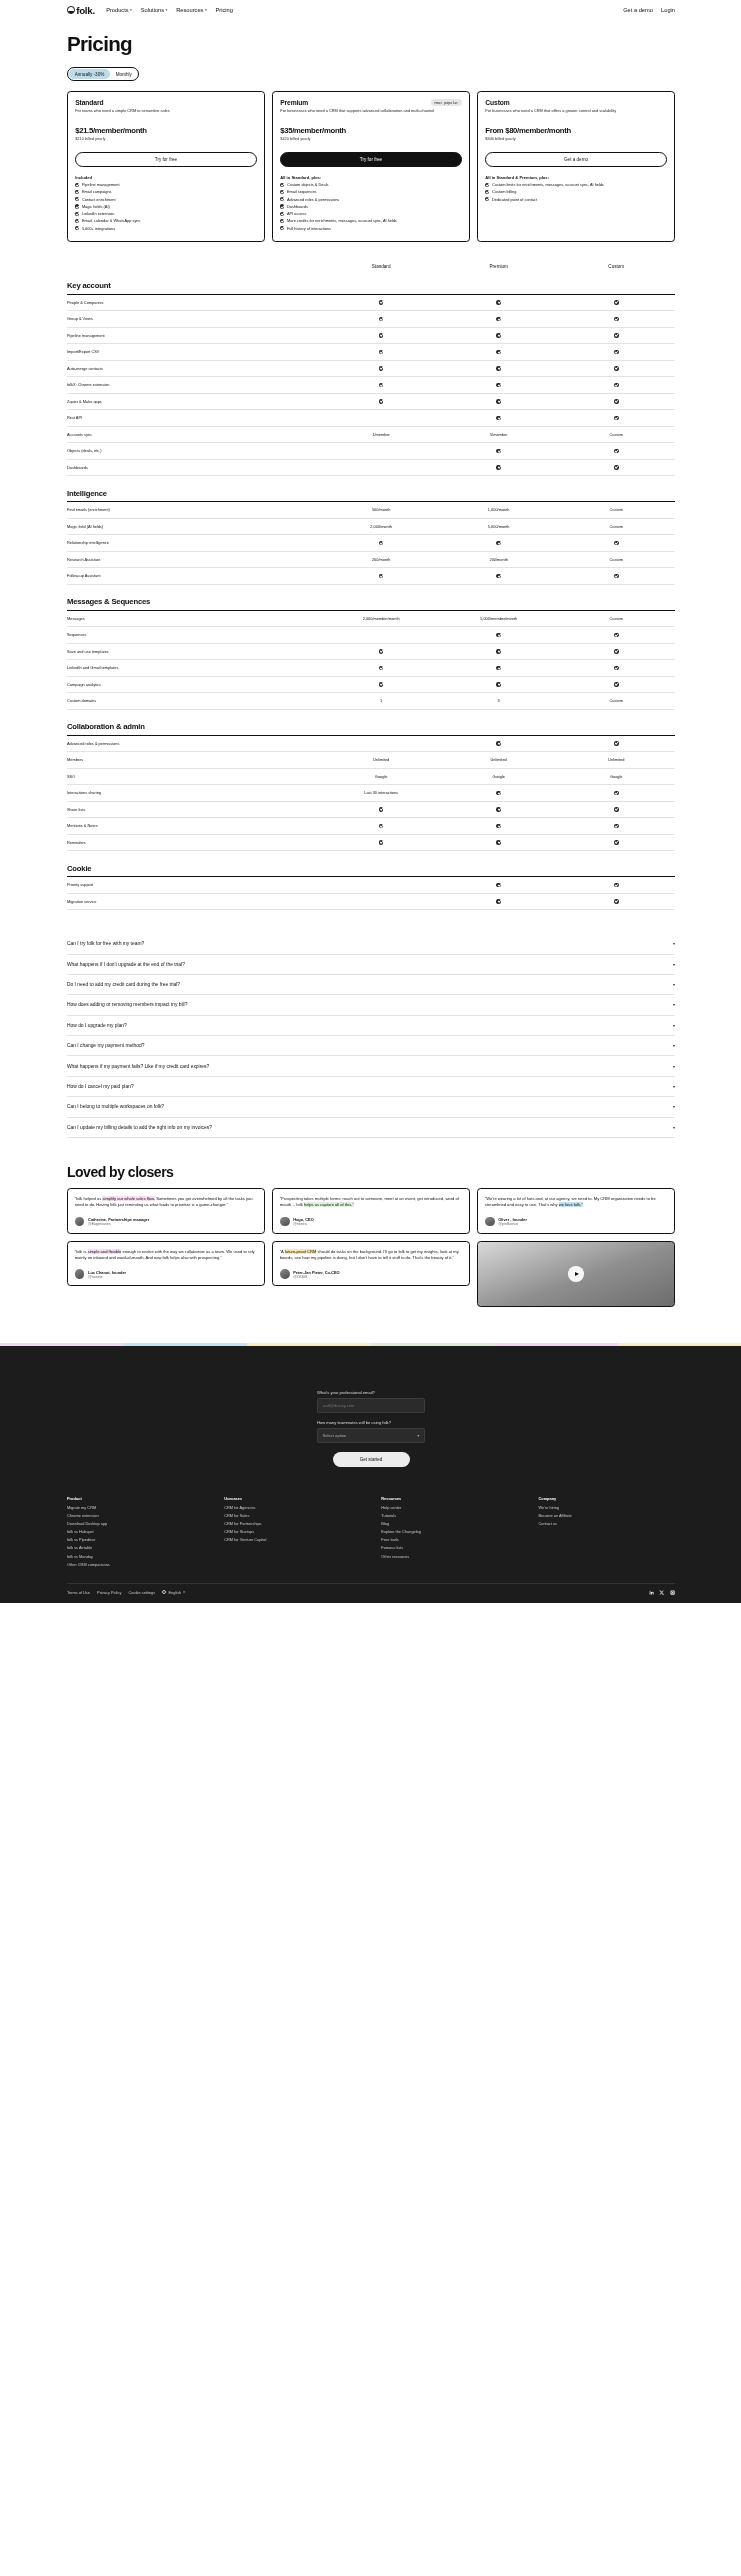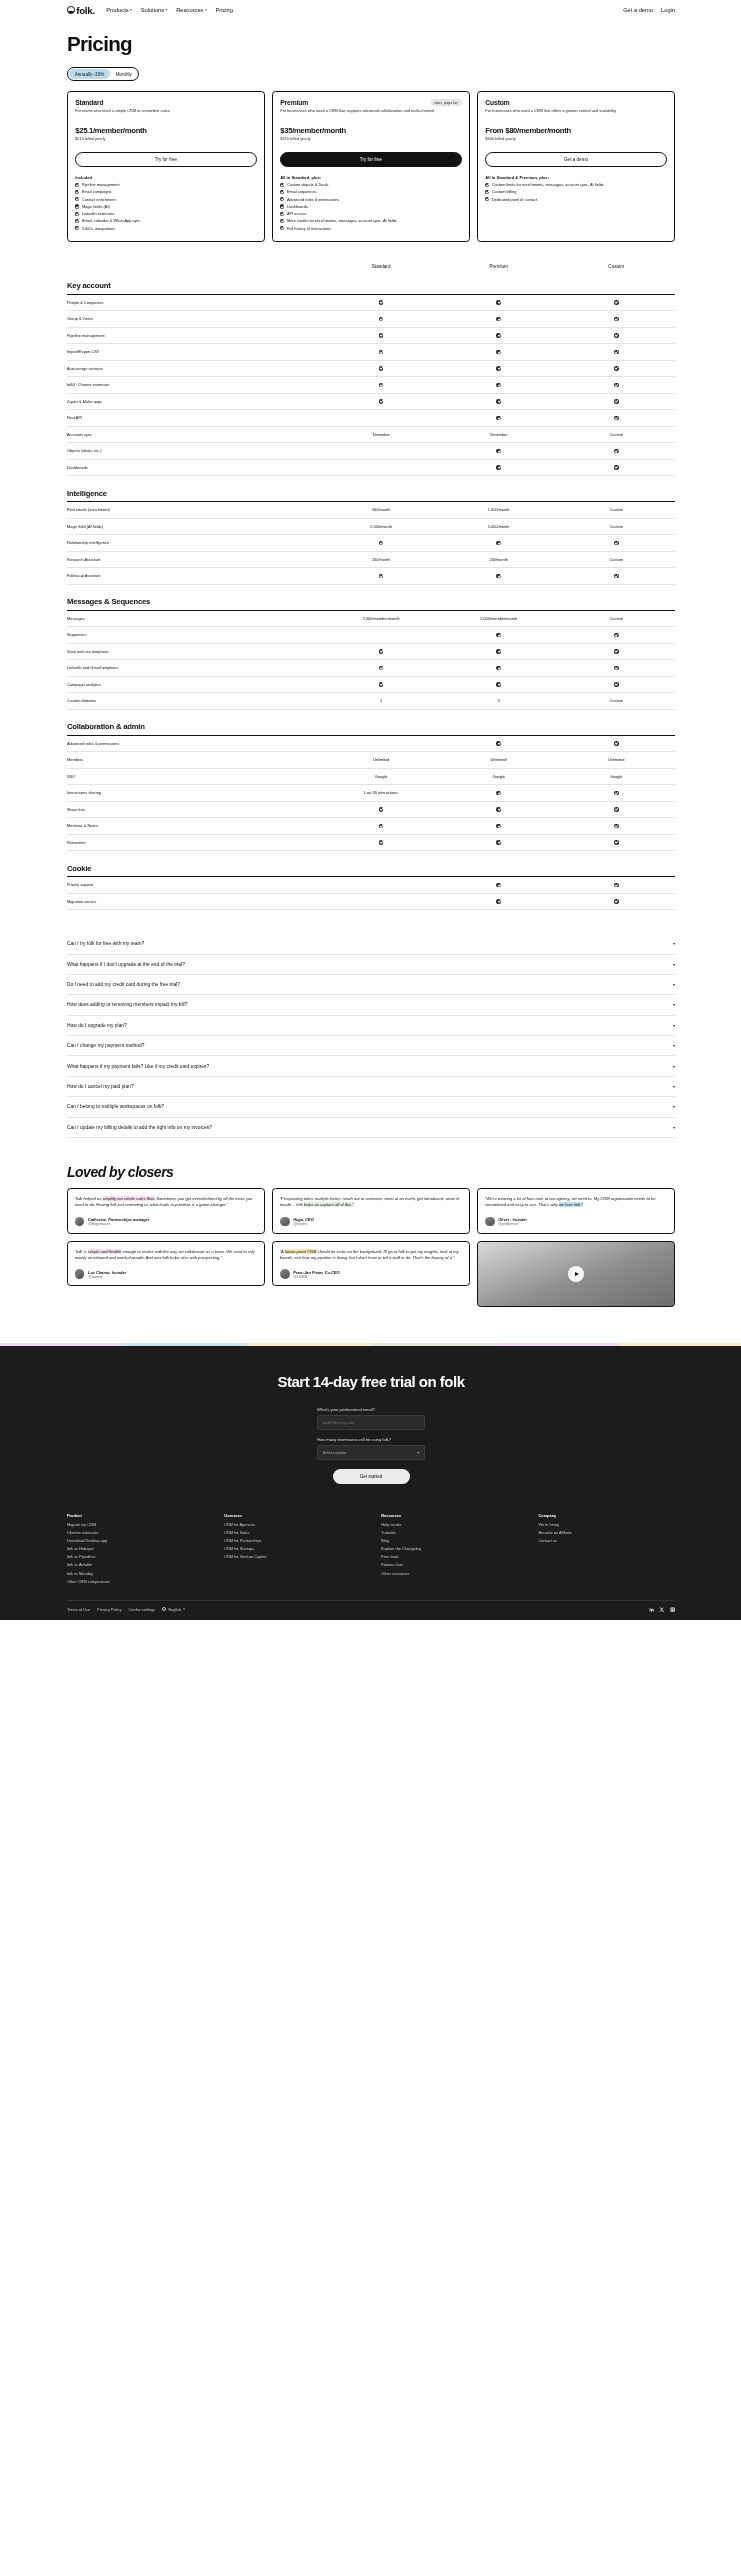--- a/index.html
+++ b/index.html
@@ -101,21 +101,21 @@
   
   .faq { padding: 24px 67px 0; }
   .faq-item {
     display: flex; align-items: center; justify-content: space-between;
     padding: 7.2px 0; border-bottom: 0.5px solid #e3e3e3; cursor: pointer;
   }
   .faq-q { font-size: 4.9px; font-weight: 400; }
   .faq-caret { font-size: 4.1px; color: #333; }
 
   
-  .testi { padding: 26px 67px 0; font-style: italic; }
+  .testi { padding: 26px 67px 0; }
   .testi h2 { font-size: 14px; font-weight: 700; letter-spacing: -0.5px; margin-bottom: 8.2px; }
   .testi-grid { display: flex; gap: 7.2px; align-items: flex-start; }
   .tcol { flex: 1; display: flex; flex-direction: column; gap: 7.2px; }
   .tcard { border: 0.5px solid #111; border-radius: 3.6px; padding: 6.7px 6.7px 6.2px; background: #fff; }
   .tquote { font-size: 4.1px; line-height: 1.55; }
   .hl-pink { background: #f6ddef; }
   .hl-green { background: #dff0dd; }
   .hl-blue { background: #bfe2f0; }
   .hl-yellow { background: #f7e7b5; }
   .tauthor { display: flex; align-items: center; gap: 3.6px; margin-top: 8.2px; }
@@ -213,21 +213,21 @@
   </div>
 </div>
 
 <div class="plans">
 
   <div class="plan">
     <div class="plan-head">
       <div class="plan-name">Standard</div>
     </div>
     <div class="plan-desc">For teams who need a simple CRM to streamline sales</div>
-    <div class="plan-price">$25.1/member/month</div>
+    <div class="plan-price">$21.5/member/month</div>
     <div class="plan-sub">$210 billed yearly</div>
     <button class="cta">Try for free</button>
     <div class="feat-title">Included</div>
     <ul class="feat-list">
       <li>
           <span class="tick"></span>
           <span>Pipeline management</span>
         </li>
       <li>
           <span class="tick"></span>
@@ -778,21 +778,20 @@
 <div style="height:36px"></div>
 <div class="stripe" id="stripe">
     <div style="background: rgb(237, 220, 240);"></div>
     <div style="background: rgb(201, 228, 236);"></div>
     <div style="background: rgb(247, 236, 203);"></div>
     <div style="background: rgb(223, 234, 219);"></div>
     <div style="background: rgb(239, 217, 238);"></div>
     <div style="background: rgb(247, 236, 203);"></div>
   </div>
 <div class="dark-cta">
-  <h2>Start 14-day free trial on folk</h2>
   <div class="form">
     <label class="flabel">What's your professional email?</label>
     <input class="finput" placeholder="walt@disney.com" style="">
     <div class="fgap"></div>
     <label class="flabel">How many teammates will be using folk?</label>
     <div class="fselect">
       <span>Select option</span>
       <span>▾</span>
     </div>
     <button class="getstarted">Get started</button>

